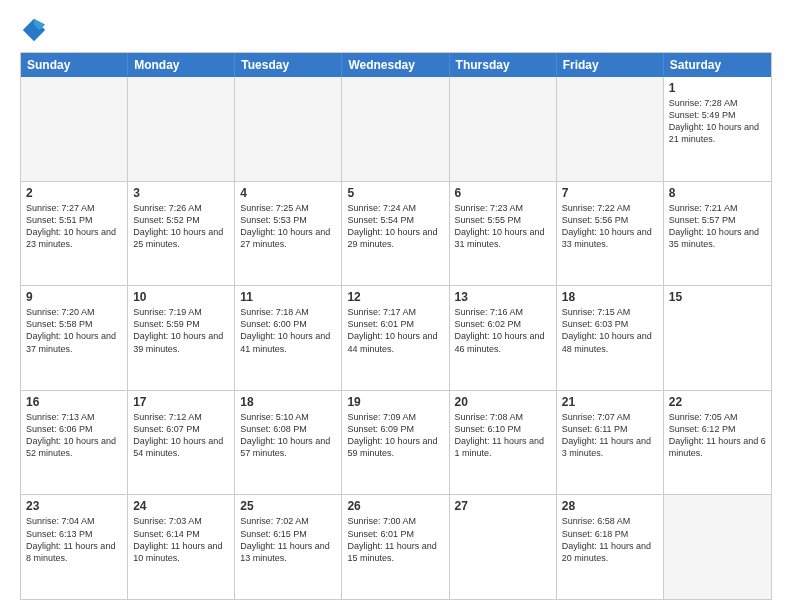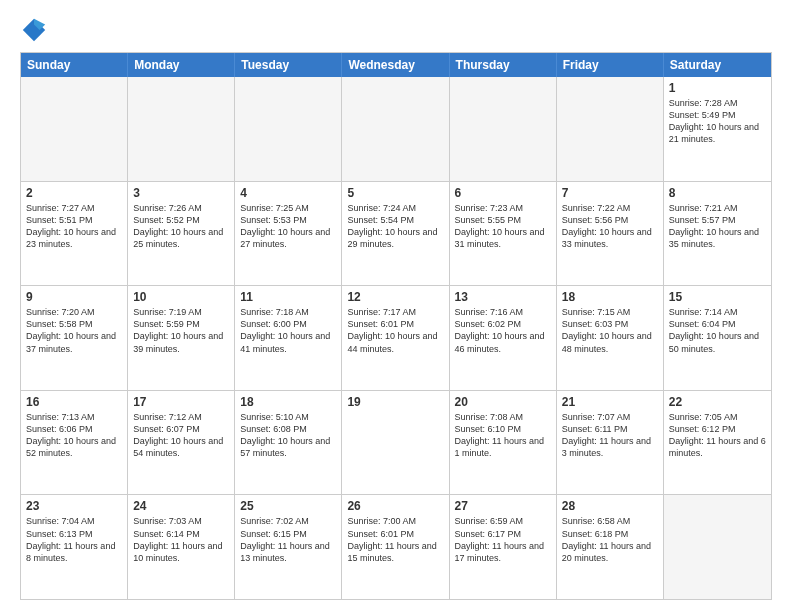--- a/index.html
+++ b/index.html
@@ -250,24 +250,20 @@
           </div>
           <div class="cal-cell">
             <div class="day-num">18</div>
             <div class="day-info">Sunrise: 7:15 AM
 Sunset: 6:03 PM
 Daylight: 10 hours
 and 48 minutes.</div>
           </div>
           <div class="cal-cell">
             <div class="day-num">15</div>
-            <div class="day-info">Sunrise: 7:14 AM
-Sunset: 6:04 PM
-Daylight: 10 hours
-and 50 minutes.</div>
           </div>
         </div>
         <div class="cal-row">
           <div class="cal-cell">
             <div class="day-num">16</div>
             <div class="day-info">Sunrise: 7:13 AM
 Sunset: 6:06 PM
 Daylight: 10 hours
 and 52 minutes.</div>
           </div>
@@ -280,20 +276,24 @@
           </div>
           <div class="cal-cell">
             <div class="day-num">18</div>
             <div class="day-info">Sunrise: 5:10 AM
 Sunset: 6:08 PM
 Daylight: 10 hours
 and 57 minutes.</div>
           </div>
           <div class="cal-cell">
             <div class="day-num">19</div>
+            <div class="day-info">Sunrise: 7:09 AM
+Sunset: 6:09 PM
+Daylight: 10 hours
+and 59 minutes.</div>
           </div>
           <div class="cal-cell">
             <div class="day-num">20</div>
             <div class="day-info">Sunrise: 7:08 AM
 Sunset: 6:10 PM
 Daylight: 11 hours
 and 1 minute.</div>
           </div>
           <div class="cal-cell">
             <div class="day-num">21</div>
@@ -334,24 +334,20 @@
           </div>
           <div class="cal-cell">
             <div class="day-num">26</div>
             <div class="day-info">Sunrise: 7:00 AM
 Sunset: 6:01 PM
 Daylight: 11 hours
 and 15 minutes.</div>
           </div>
           <div class="cal-cell">
             <div class="day-num">27</div>
-            <div class="day-info">Sunrise: 6:59 AM
-Sunset: 6:17 PM
-Daylight: 11 hours
-and 17 minutes.</div>
           </div>
           <div class="cal-cell">
             <div class="day-num">28</div>
             <div class="day-info">Sunrise: 6:58 AM
 Sunset: 6:18 PM
 Daylight: 11 hours
 and 20 minutes.</div>
           </div>
           <div class="cal-cell empty"></div>
         </div>

